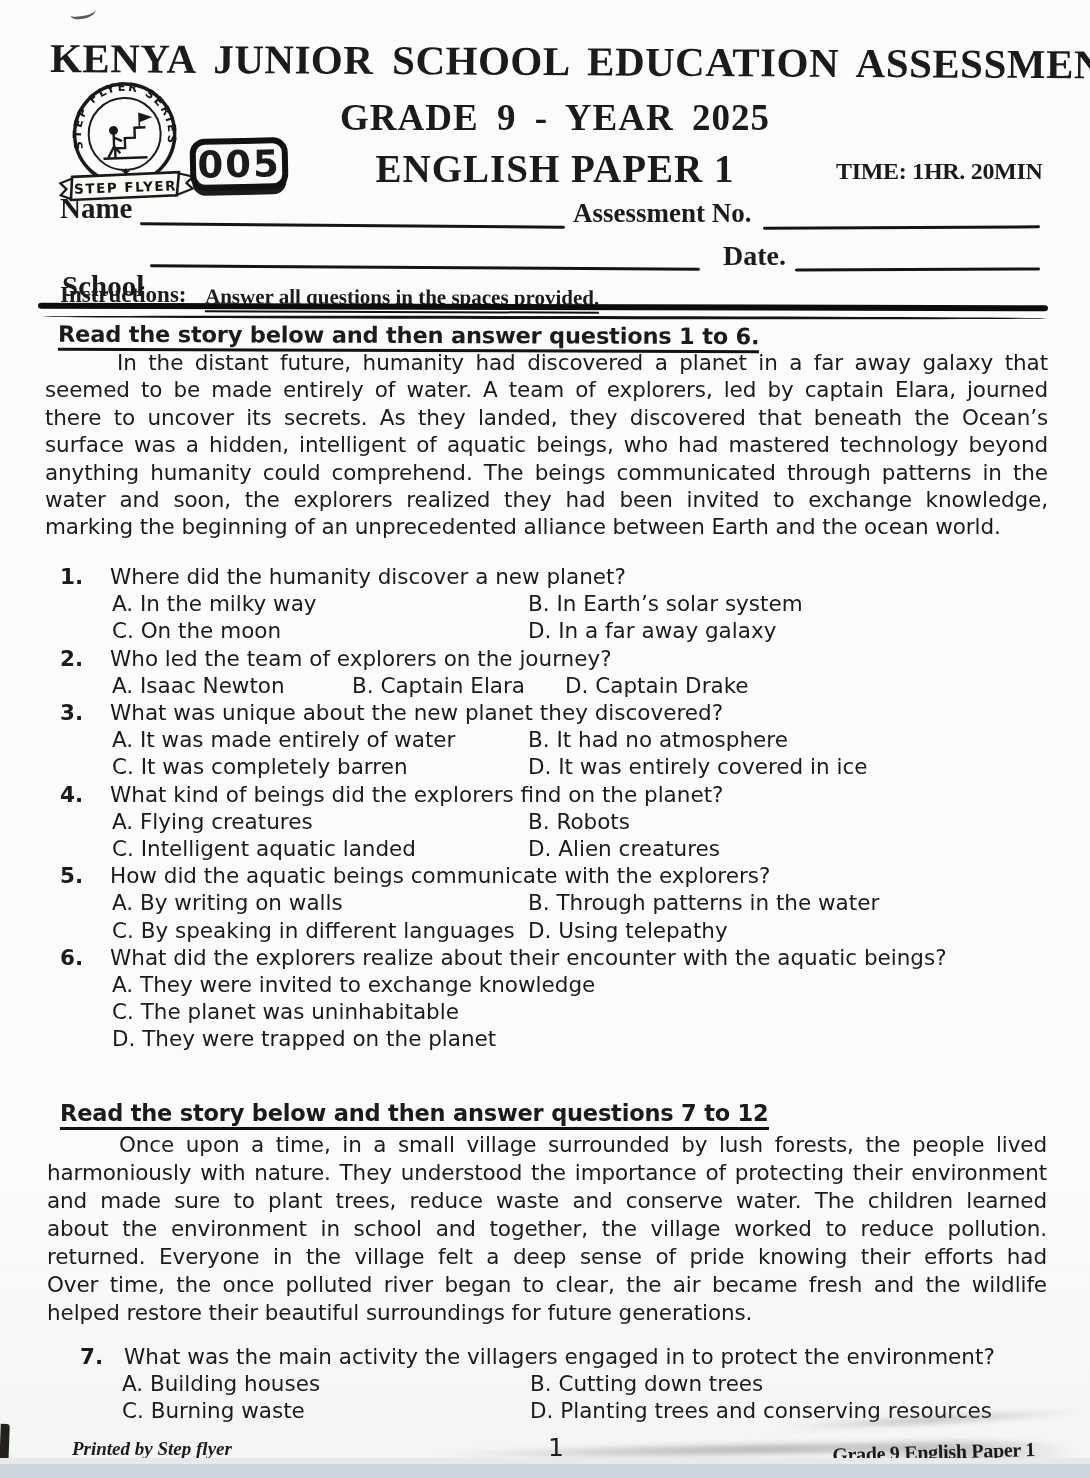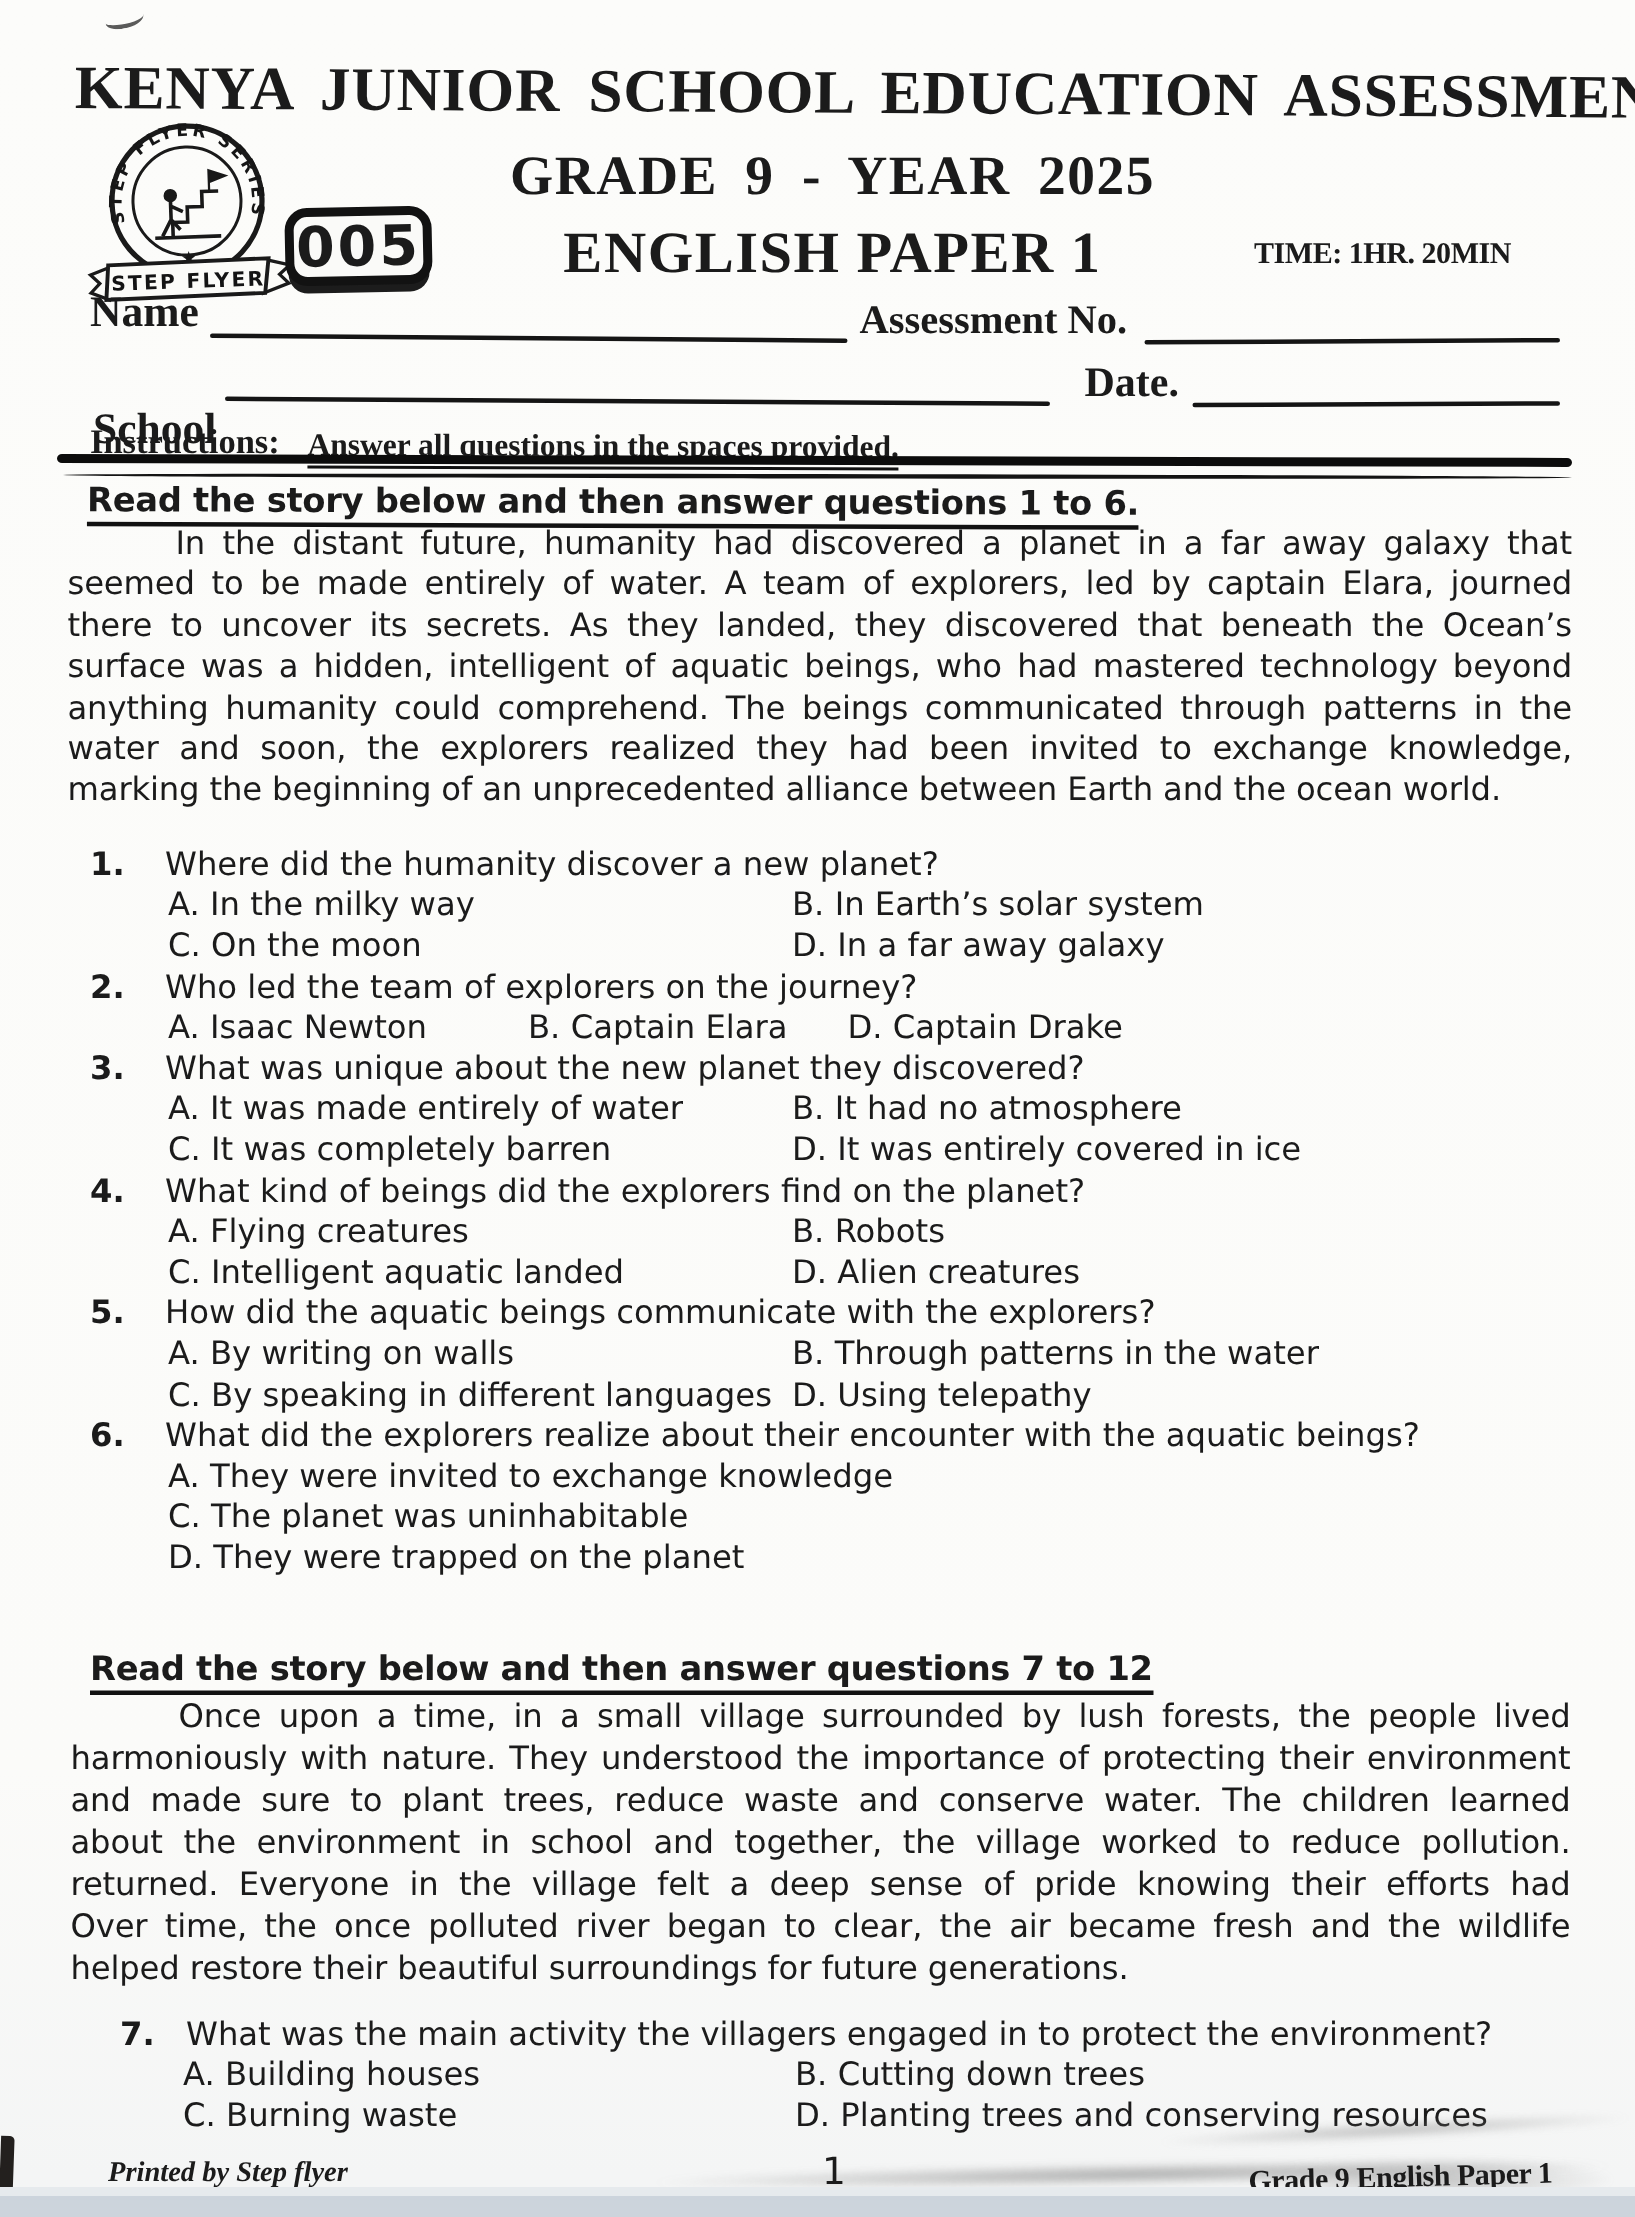--- a/index.html
+++ b/index.html
@@ -15,21 +15,21 @@
   
   .scribble{left:70px; top:6px; width:26px; height:10px;
     border-bottom:3px solid #333; border-radius:0 0 60% 40%; transform:rotate(-8deg); opacity:.8;}
   .main-title{left:50px; top:34px; width:1000px; white-space:nowrap;
     font-weight:bold; font-size:41px; letter-spacing:.5px; word-spacing:8px;
     transform:rotate(.35deg); transform-origin:left center;}
   .grade-line{left:0; top:96px; width:1110px; text-align:center;
     font-weight:bold; font-size:37px; word-spacing:8px; letter-spacing:1px;}
   .paper-line{left:0; top:146px; width:1110px; text-align:center;
     font-weight:bold; font-size:39px; letter-spacing:1px;}
-  .time-line{left:836px; top:158px; font-weight:bold; font-size:20px; letter-spacing:-.3px;}
+  .time-line{left:836px; top:158px; font-weight:bold; font-size:24px; letter-spacing:-.3px;}
 
   .logo{left:56px; top:80px; transform:rotate(-2deg);}
   .badge005{left:190px; top:138px; width:86px; height:40px;
     border:6px solid #121212; border-radius:15px; background:#fafaf8;
     box-shadow:0 7px 0 -2px #1c1c1c;
     display:flex; align-items:center; justify-content:center;
     font-size:37px; font-weight:900; letter-spacing:2px; transform:rotate(-1.2deg);}
 
   
   .fld{font-weight:bold;}

